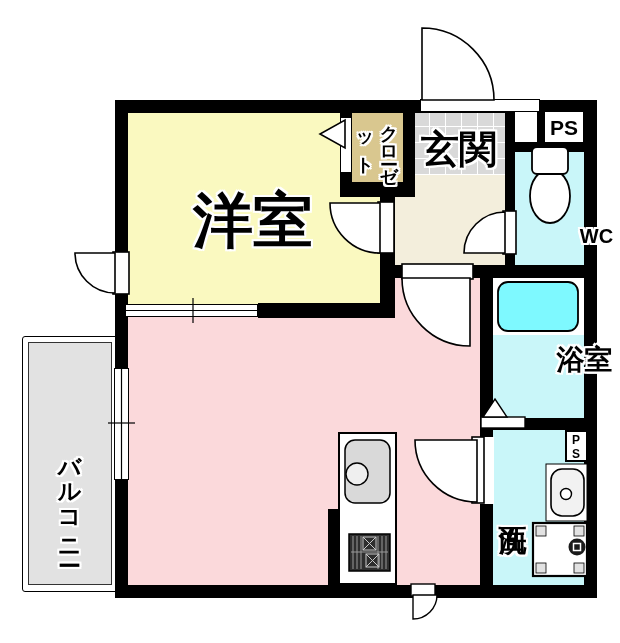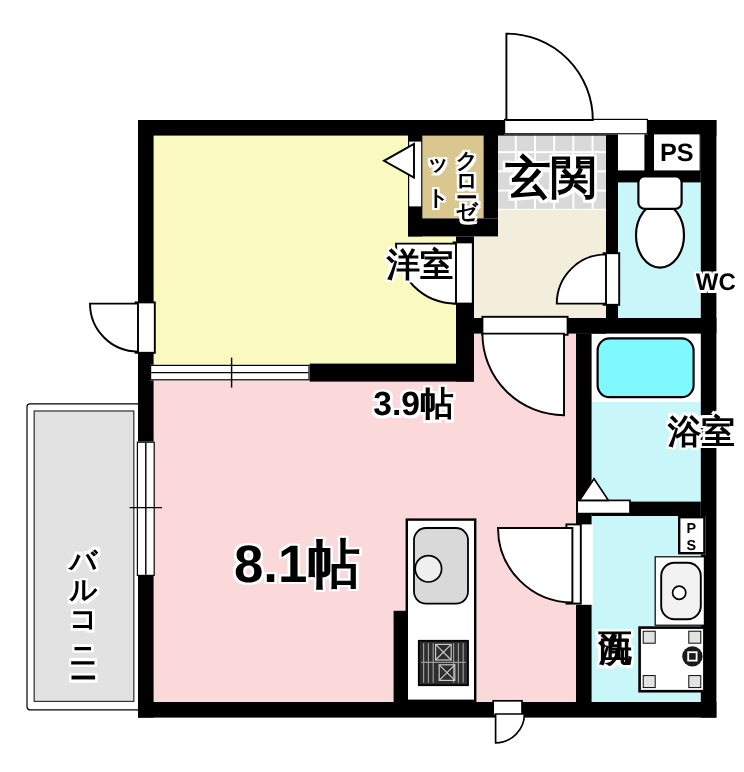--- a/index.html
+++ b/index.html
@@ -167,27 +167,25 @@
         <rect x="536" y="526" width="10" height="10"></rect>
           <rect x="574" y="526" width="10" height="10"></rect>
         <rect x="536" y="563" width="10" height="10"></rect>
           <rect x="574" y="563" width="10" height="10"></rect>
       </g>
       <circle cx="577" cy="547" r="8.5" fill="#1a1a1a"></circle>
       <rect x="573.5" y="543.5" width="7" height="7" fill="none" stroke="#fff" stroke-width="1.5"></rect>
     </g>
   </svg>
 
-  <div class="lbl" style="left:128px;top:134px;width:250px;font-size:28px;line-height:58px;text-align:right;">
+  <div class="lbl" style="left:128px;top:134px;width:250px;font-size:60px;line-height:58px;">
     <div>洋室</div>
-    <div>3.9帖</div>
   </div>
 
   <div class="lbl" style="left:125px;top:384px;width:245px;font-size:44px;line-height:58px;">
-    <div>8.1帖</div>
   </div>
 
   <div class="lbl" style="left:413px;top:126px;width:92px;font-size:38px;">玄関</div>
 
   <div class="lbl vert" style="left:353px;top:113px;height:62px;font-size:18px;line-height:24px;">クローゼット</div>
 
   <div class="lbl" style="left:545px;top:115px;width:38px;font-size:21px;font-weight:600;text-shadow:none;">PS</div>
 
   <div class="lbl" style="left:530px;top:224px;width:69px;font-size:20px;padding-left:32px;">WC</div>
 

